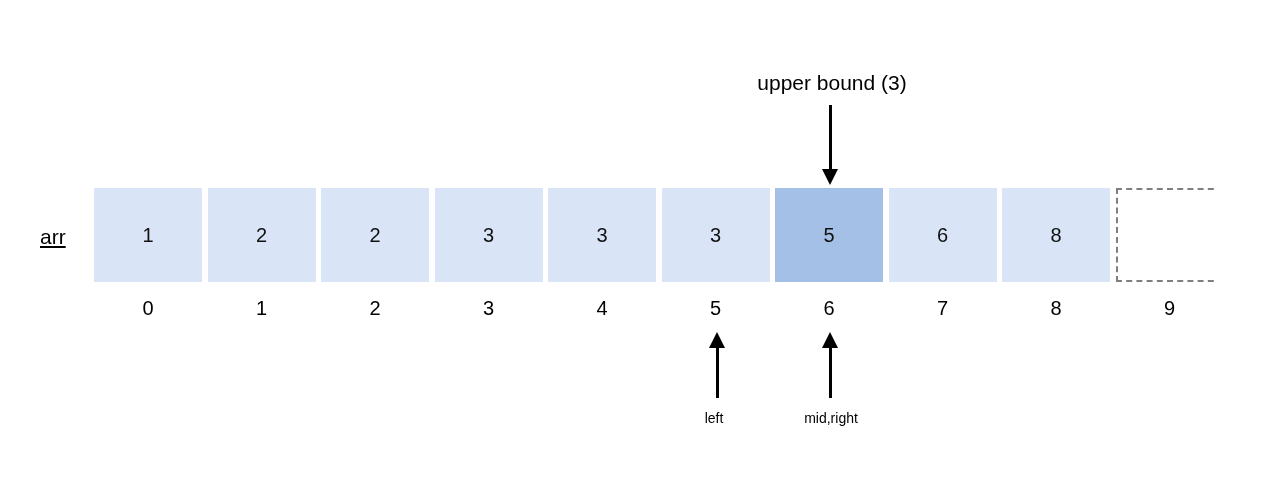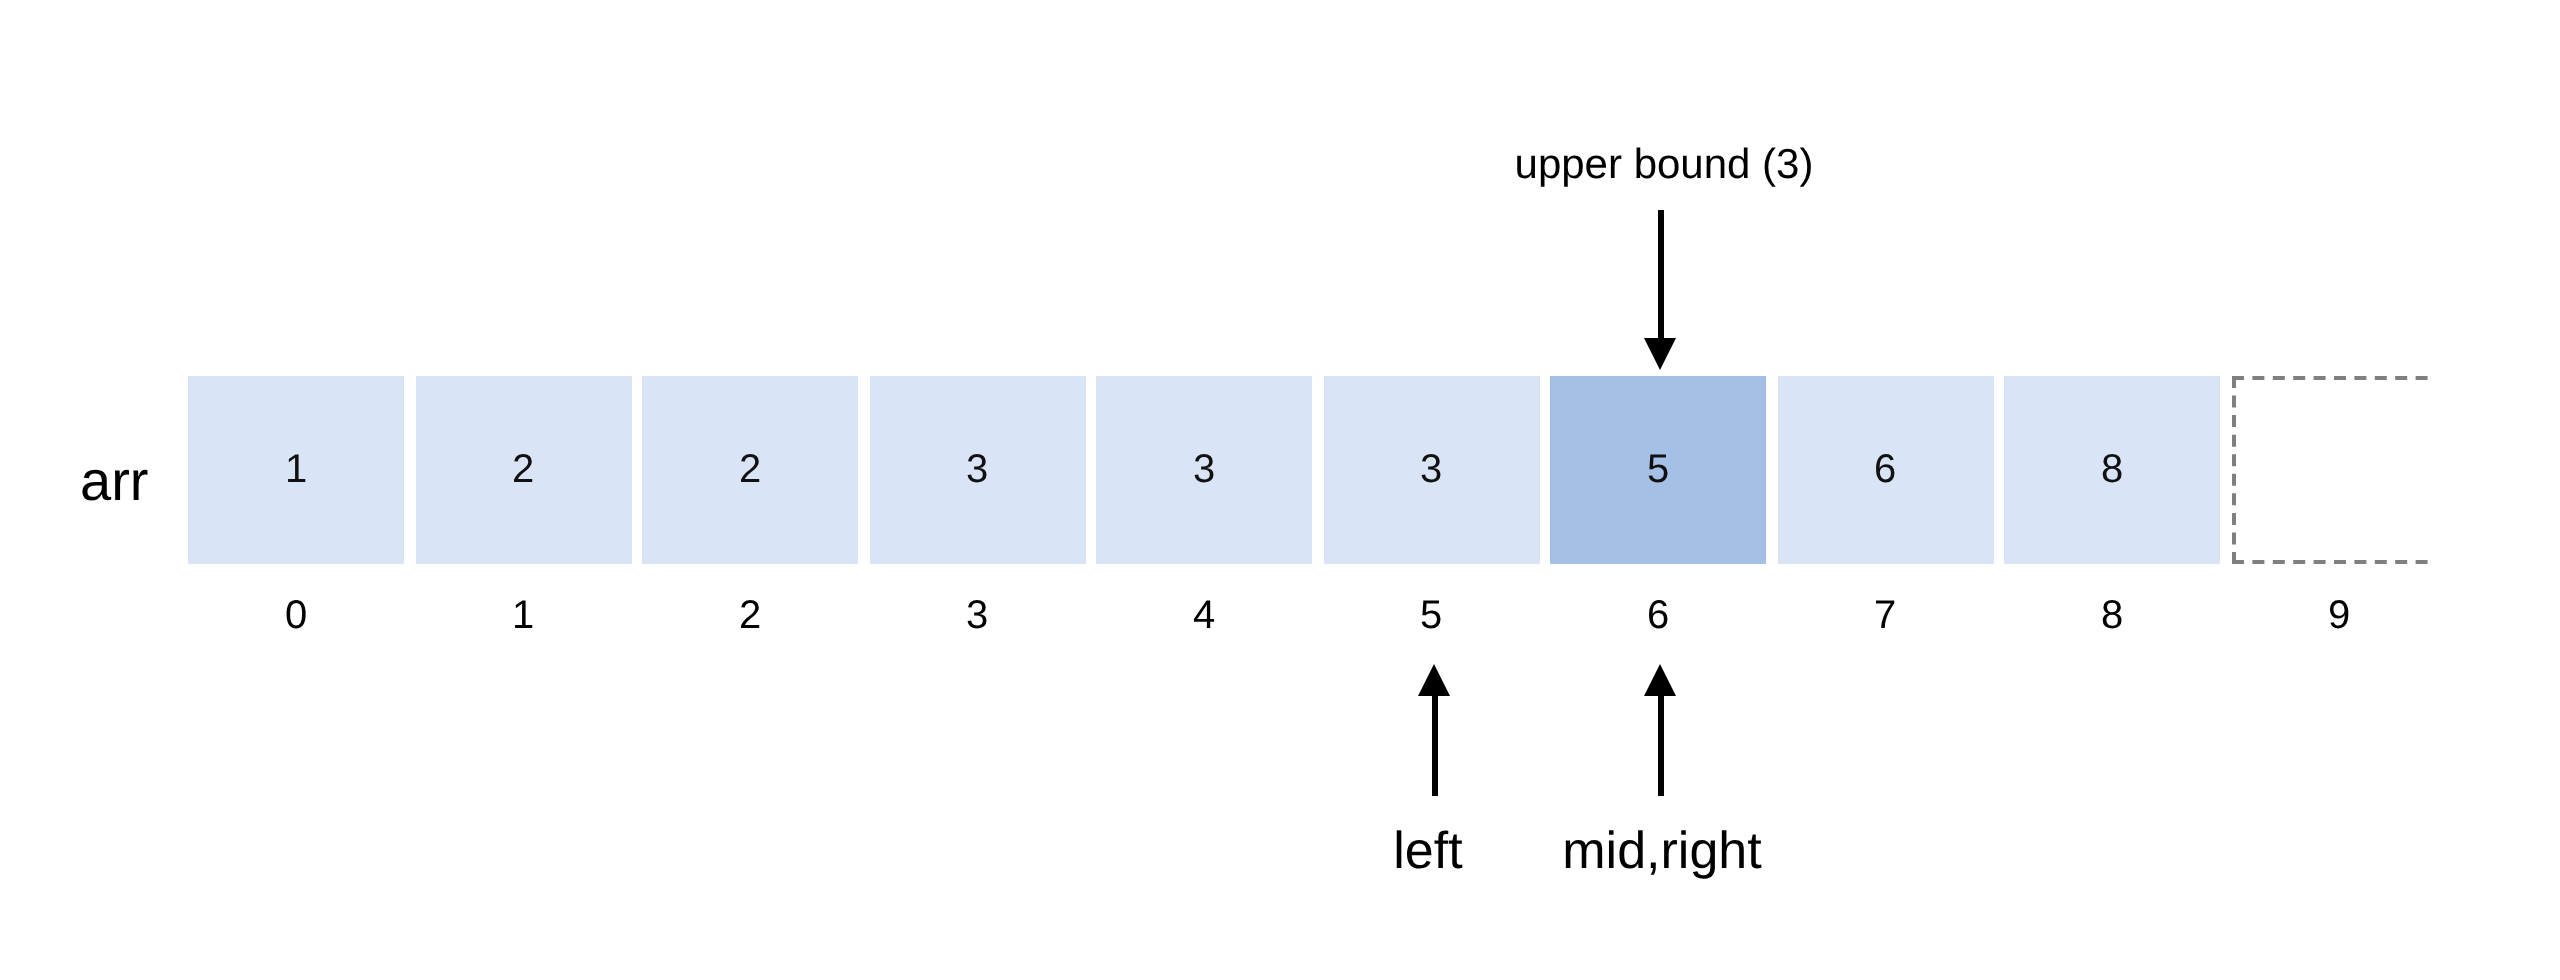--- a/index.html
+++ b/index.html
@@ -45,21 +45,22 @@
     border-left: 8px solid transparent;
     border-right: 8px solid transparent;
     border-top: 16px solid var(--arrow, #000000);
   }
 
   
   .arr-label {
     position: absolute;
     left: 40px;
     top: 225px;
-    font-size: 28px;
+    font-size: 21px;
+    text-decoration: underline;
   }
   .cells {
     position: absolute;
     left: 94px;
     top: 188px;
     display: flex;
     gap: 5.5px;
   }
   .cell {
     width: 108px;
@@ -113,21 +114,21 @@
     margin: 0 auto;
     background: var(--arrow, #000000);
   }
   .arrow-up--left   { left: 709px; }
   .arrow-up--midright { left: 822px; }
 
   .ptr-label {
     position: absolute;
     top: 410px;
     transform: translateX(-50%);
-    font-size: 26px;
+    font-size: 14px;
     white-space: nowrap;
   }
   .ptr-label--left { left: 714px; }
   .ptr-label--midright { left: 831px; text-align: center; }
 </style>
 </head>
 <body>
 
 <div class="stage">
 

